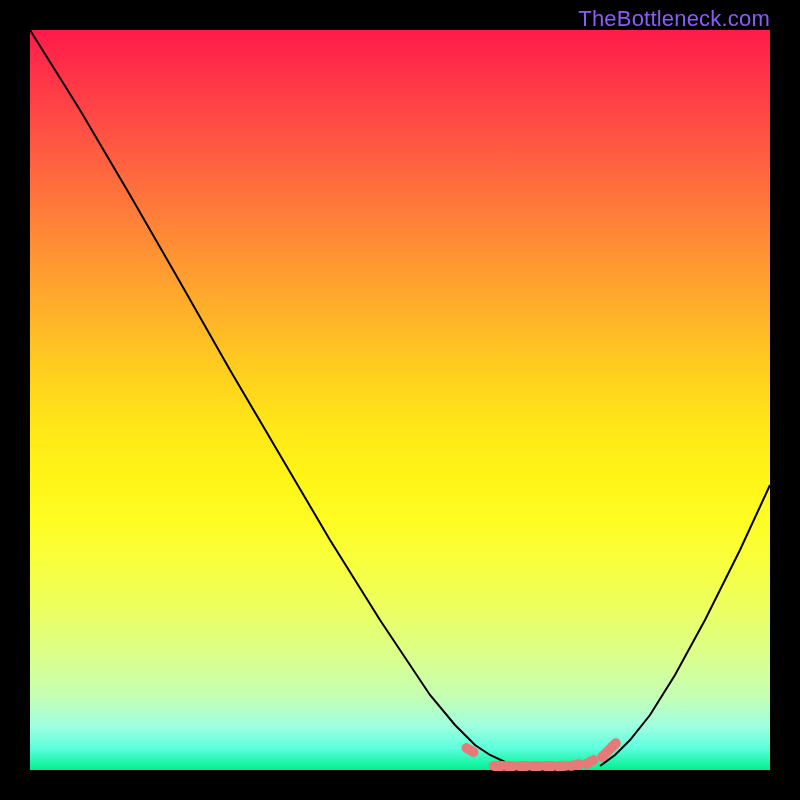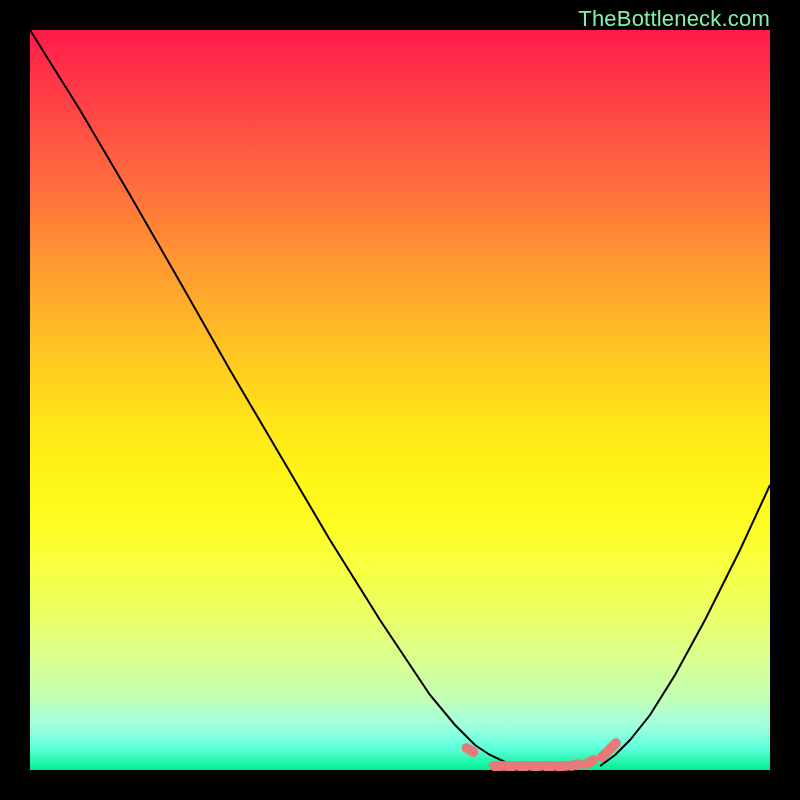--- a/index.html
+++ b/index.html
@@ -41,21 +41,21 @@
       #dcff88 84%,
       #c5ffb4 90%,
       #a0ffe0 94%,
       #5effde 97%,
       #00f090 100%);
   }
   .watermark {
     position: absolute;
     top: 6px;
     right: 30px;
-    color: #86efac;
+    color: #8b5cf6;
     font-size: 22px;
     font-weight: 500;
     letter-spacing: 0.2px;
   }
   svg.curves {
     position: absolute;
     left: 0;
     top: 0;
     width: 740px;
     height: 740px;

